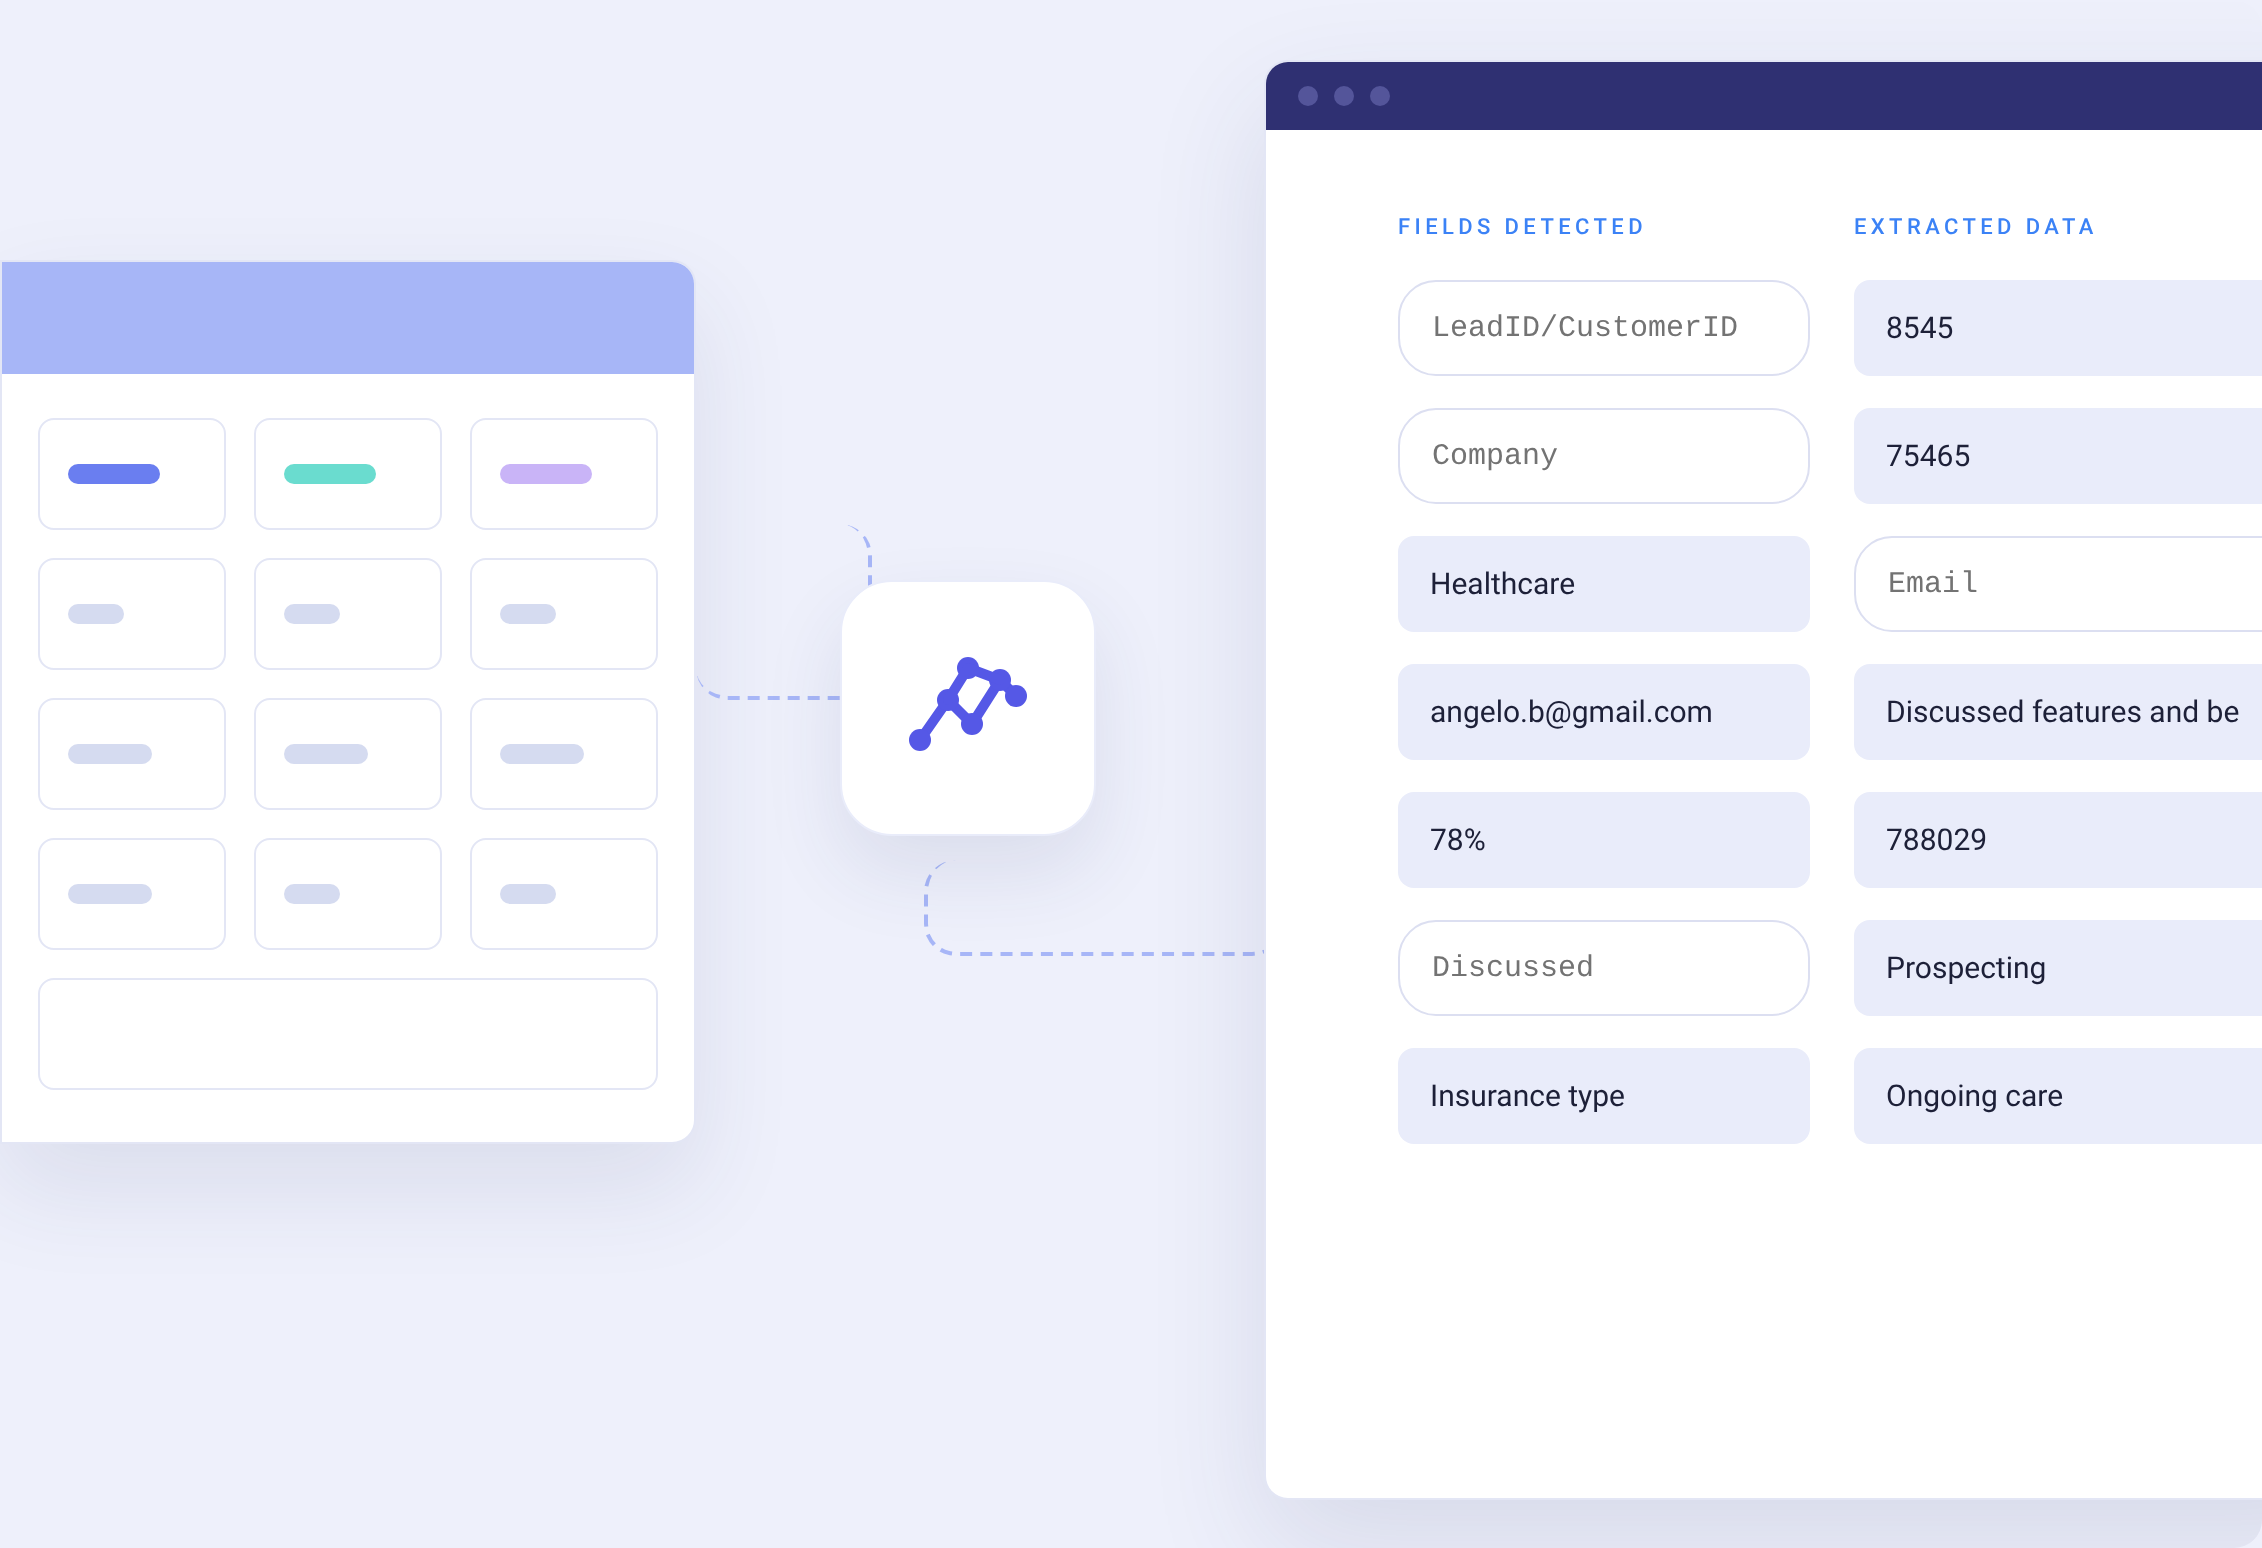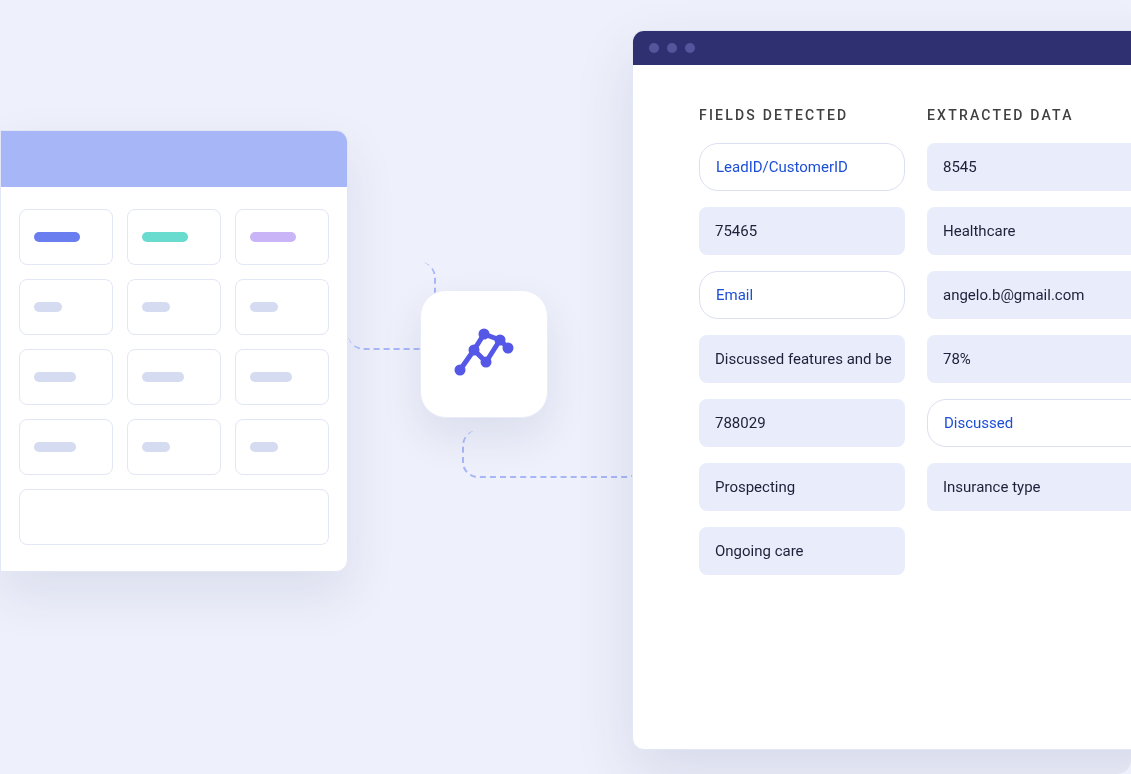--- a/index.html
+++ b/index.html
@@ -132,36 +132,37 @@
       background: #54559a;
     }
     .window-body {
       padding: 42px 36px 24px 66px;
       display: grid;
       grid-template-columns: 206px 1fr;
       column-gap: 22px;
       row-gap: 16px;
     }
     .col-header {
-      font-size: 14px;
+      font-size: 11px;
       letter-spacing: 2.2px;
-      color: #404040;
+      color: #3b82f6;
       font-weight: 500;
       padding-bottom: 4px;
     }
     .field-box {
       height: 48px;
       border: 1px solid #dcdff1;
       border-radius: 19px;
       display: flex;
       align-items: center;
       padding: 0 16px;
       font-size: 15px;
-      color: #1d4ed8;
+      color: #737373;
       background: #fff;
+      font-family: Liberation Mono, monospace;
     }
     .value-box {
       height: 48px;
       background: #e9ecfa;
       border-radius: 8px;
       display: flex;
       align-items: center;
       padding: 0 16px;
       font-size: 15px;
       color: #1d2038;
@@ -245,20 +246,21 @@
     <div class="dot"></div>
   </div>
 
   <div class="window-body">
     <div class="col-header">FIELDS DETECTED</div>
     <div class="col-header">EXTRACTED DATA</div>
 
     <div class="field-box">LeadID/CustomerID</div>
     <div class="value-box">8545</div>
 
+    <div class="field-box">Company</div>
     <div class="value-box">75465</div>
 
     <div class="value-box">Healthcare</div>
 
     <div class="field-box">Email</div>
     <div class="value-box">angelo.b@gmail.com</div>
 
     <div class="value-box">Discussed features and be</div>
 
     <div class="value-box">78%</div>

